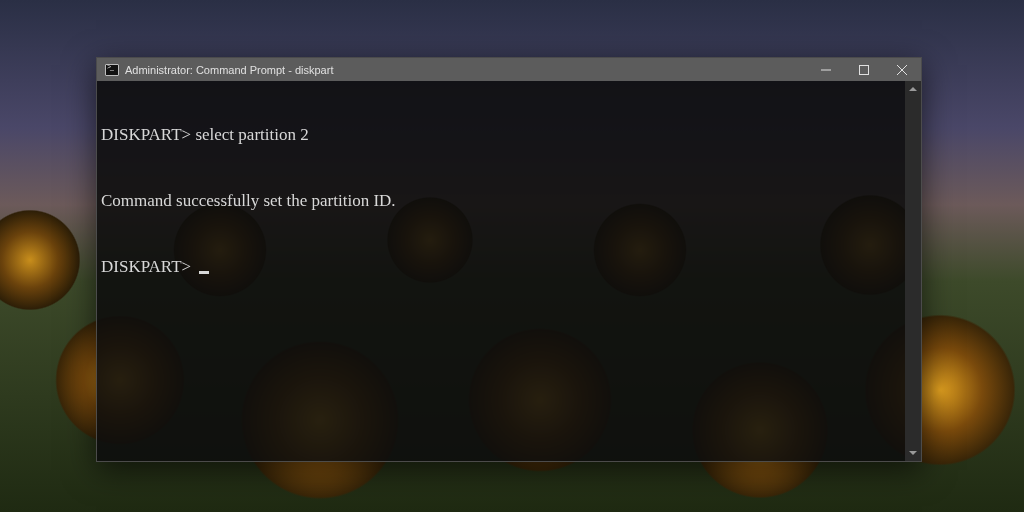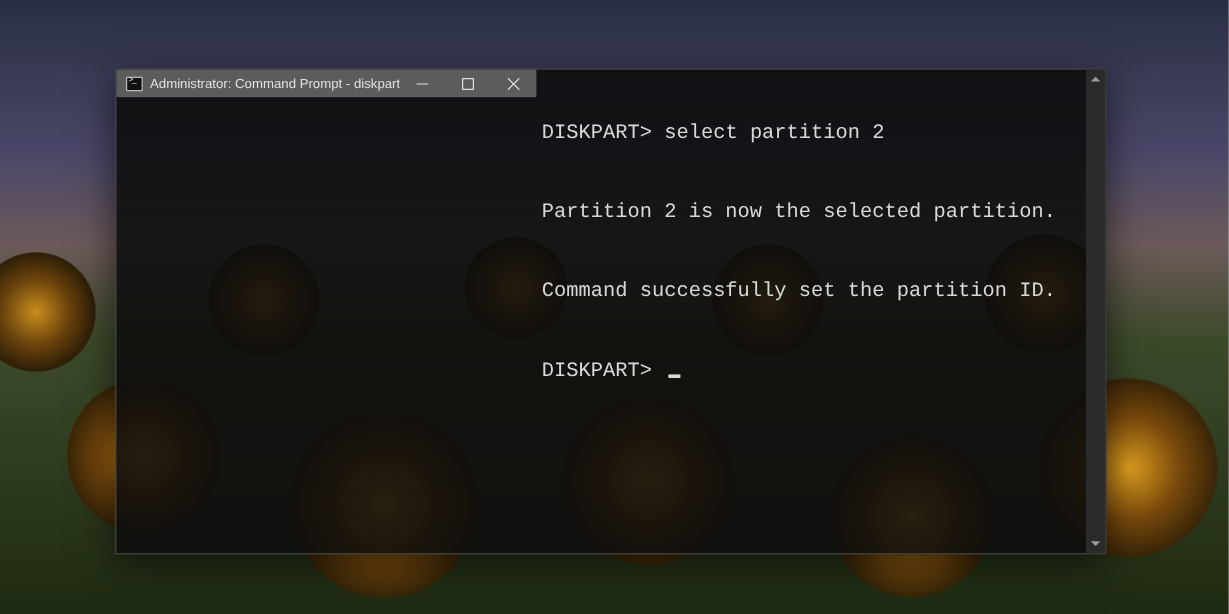--- a/index.html
+++ b/index.html
@@ -28,21 +28,21 @@
   .window {
     position: absolute;
     left: 96px;
     top: 57px;
     width: 826px;
     height: 405px;
     background: rgba(12,12,12,0.88);
     border: 1px solid rgba(90,90,90,0.8);
     box-shadow: 0 8px 30px rgba(0,0,0,0.6);
     display: flex;
-    flex-direction: row;
+    flex-direction: column;
   }
 
   .titlebar {
     height: 23px;
     flex: 0 0 23px;
     background: #5c5c5c;
     display: flex;
     align-items: center;
     color: #e0e0e0;
     font-size: 11px;
@@ -73,21 +73,21 @@
   .tb-btn svg { width: 10px; height: 10px; stroke: currentColor; fill: none; stroke-width: 1; }
 
   .term-wrap {
     flex: 1 1 auto;
     display: flex;
     min-height: 0;
   }
   .terminal {
     flex: 1 1 auto;
     padding: 20px 8px 8px 4px;
-    font-family: Liberation Mono, monospace;
+    font-family: Liberation Serif, serif;
     font-size: 17px;
     line-height: 1.35;
     color: #d8d8d8;
     white-space: pre;
     overflow: hidden;
   }
   .terminal .block { margin-bottom: 20px; }
   .terminal .prompt-line { margin-bottom: 0; }
 
   .cursor {
@@ -138,21 +138,20 @@
       <div class="tb-btn close">
         <svg viewBox="0 0 10 10">
             <path d="M0 0 L10 10 M10 0 L0 10"></path>
           </svg>
       </div>
     </div>
 
     <div class="term-wrap">
       <div class="terminal">
 <div class="block"><span>DISKPART&gt;</span> <span>select partition 2</span></div>
-<div class="block"><span>Partition 2 is now the selected partition.</span></div>
 <div class="block"><span>Command successfully set the partition ID.</span></div>
 <div class="prompt-line"><span>DISKPART&gt;</span> <span class="cursor"></span></div>
       </div>
 
       <div class="scrollbar">
         <div class="scroll-arrow top">
           <svg viewBox="0 0 8 8">
               <path d="M0 6 L4 2 L8 6 Z"></path>
             </svg>
         </div>

